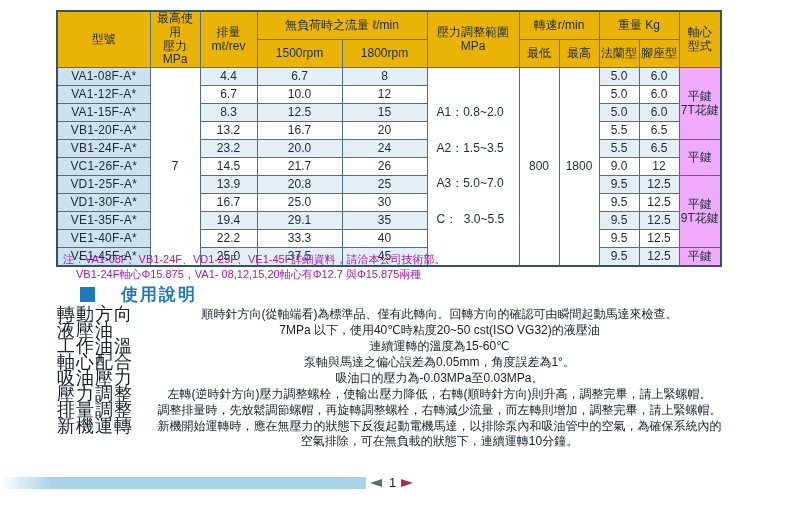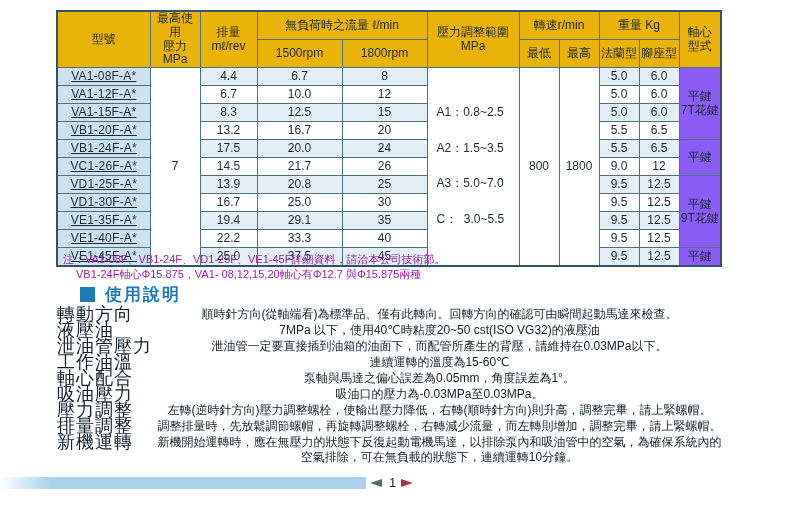--- a/index.html
+++ b/index.html
@@ -11,36 +11,36 @@
     border-collapse:collapse; table-layout:fixed;
     border:2px solid #335468; }
   table.spec th, table.spec td {
     border:1px solid #4f6f82; text-align:center; vertical-align:middle;
     font-size:12px; color:#1b2b38; height:18px; padding:0 1px;
     font-weight:normal; line-height:1.15; overflow:hidden;
   }
   table.spec thead th { background:#eab308; white-space:pre-line; }
   tbody td { background:#ffffff; }
   tr.alt td { background:#e4eef5; }
-  table.spec td.model { background:#cde1ee; text-align:center; letter-spacing:0.2px;text-decoration:underline; }
+  table.spec td.model { background:#cde1ee; text-align:center; letter-spacing:0.2px; }
   table.spec td.merged { background:#ffffff; }
-  table.spec td.shaft { background:#8b5cf6; white-space:pre-line; }
+  table.spec td.shaft { background:#f0abfc; white-space:pre-line; }
   table.spec td.pressure { text-align:left; padding-left:9px; }
   .pressure-inner { display:flex; flex-direction:column; justify-content:center;
      gap:22px; height:100%; }
   .pressure-inner div { white-space:pre; font-size:12px; }
 
   
   .note { position:absolute; left:63px; top:252px; font-size:11px;
     color:#a21caf; line-height:1.35; }
   .note .line2 { margin-left:13px; }
 
   
   .section-heading { position:absolute; left:80px; top:283px; display:flex;
-    align-items:center; gap:10px; }
+    align-items:center; gap:26px; }
   .section-heading .sq { width:15px; height:15px; background:#1d7ab8; display:inline-block; }
   .section-heading .txt { color:#1d7ab8; font-size:17px; font-weight:bold; letter-spacing:2px; }
 
   
   .usage { position:absolute; left:57px; top:307px; width:690px; }
   .usage-row { display:flex; margin-bottom:1.5px; }
   .usage-row .term { width:95px; flex:0 0 95px; font-size:18px; color:#15202b;
     letter-spacing:1px; line-height:14.5px; }
   .usage-row .desc { flex:1; max-width:575px; font-size:12px; color:#15202b;
     line-height:14.5px;text-align:center; }
@@ -102,21 +102,21 @@
     </thead>
     <tbody>
         <tr class="alt">
           <td class="model">VA1-08F-A*</td>
           <td class="merged" rowspan="11">7</td>
           <td>4.4</td>
           <td>6.7</td>
           <td>8</td>
           <td class="merged pressure" rowspan="11">
             <div class="pressure-inner">
-              <div>A1：0.8~2.5</div>
+              <div>A1：0.8~2.0</div>
               <div>A2：1.5~3.5</div>
               <div>A3：5.0~7.0</div>
               <div>C：  3.0~5.5</div>
             </div>
           </td>
           <td class="merged" rowspan="11">800</td>
           <td class="merged" rowspan="11">1800</td>
           <td>5.0</td>
           <td>6.0</td>
           <td class="shaft" rowspan="4">平鍵
@@ -141,21 +141,21 @@
         <tr>
           <td class="model">VB1-20F-A*</td>
           <td>13.2</td>
           <td>16.7</td>
           <td>20</td>
           <td>5.5</td>
           <td>6.5</td>
         </tr>
         <tr class="alt">
           <td class="model">VB1-24F-A*</td>
-          <td>17.5</td>
+          <td>23.2</td>
           <td>20.0</td>
           <td>24</td>
           <td>5.5</td>
           <td>6.5</td>
           <td class="shaft" rowspan="2">平鍵</td>
         </tr>
         <tr>
           <td class="model">VC1-26F-A*</td>
           <td>14.5</td>
           <td>21.7</td>
@@ -222,24 +222,20 @@
   <div class="usage">
       <div class="usage-row">
         <div class="term">轉動方向</div>
         <div class="desc">順時針方向(從軸端看)為標準品、僅有此轉向。回轉方向的確認可由瞬間起動馬達來檢查。</div>
       </div>
       <div class="usage-row">
         <div class="term">液壓油</div>
         <div class="desc">7MPa 以下，使用40℃時粘度20~50 cst(ISO VG32)的液壓油</div>
       </div>
       <div class="usage-row">
-        <div class="term">泄油管壓力</div>
-        <div class="desc">泄油管一定要直接插到油箱的油面下，而配管所產生的背壓，請維持在0.03MPa以下。</div>
-      </div>
-      <div class="usage-row">
         <div class="term">工作油溫</div>
         <div class="desc">連續運轉的溫度為15-60℃</div>
       </div>
       <div class="usage-row">
         <div class="term">軸心配合</div>
         <div class="desc">泵軸與馬達之偏心誤差為0.05mm，角度誤差為1°。</div>
       </div>
       <div class="usage-row">
         <div class="term">吸油壓力</div>
         <div class="desc">吸油口的壓力為-0.03MPa至0.03MPa。</div>

